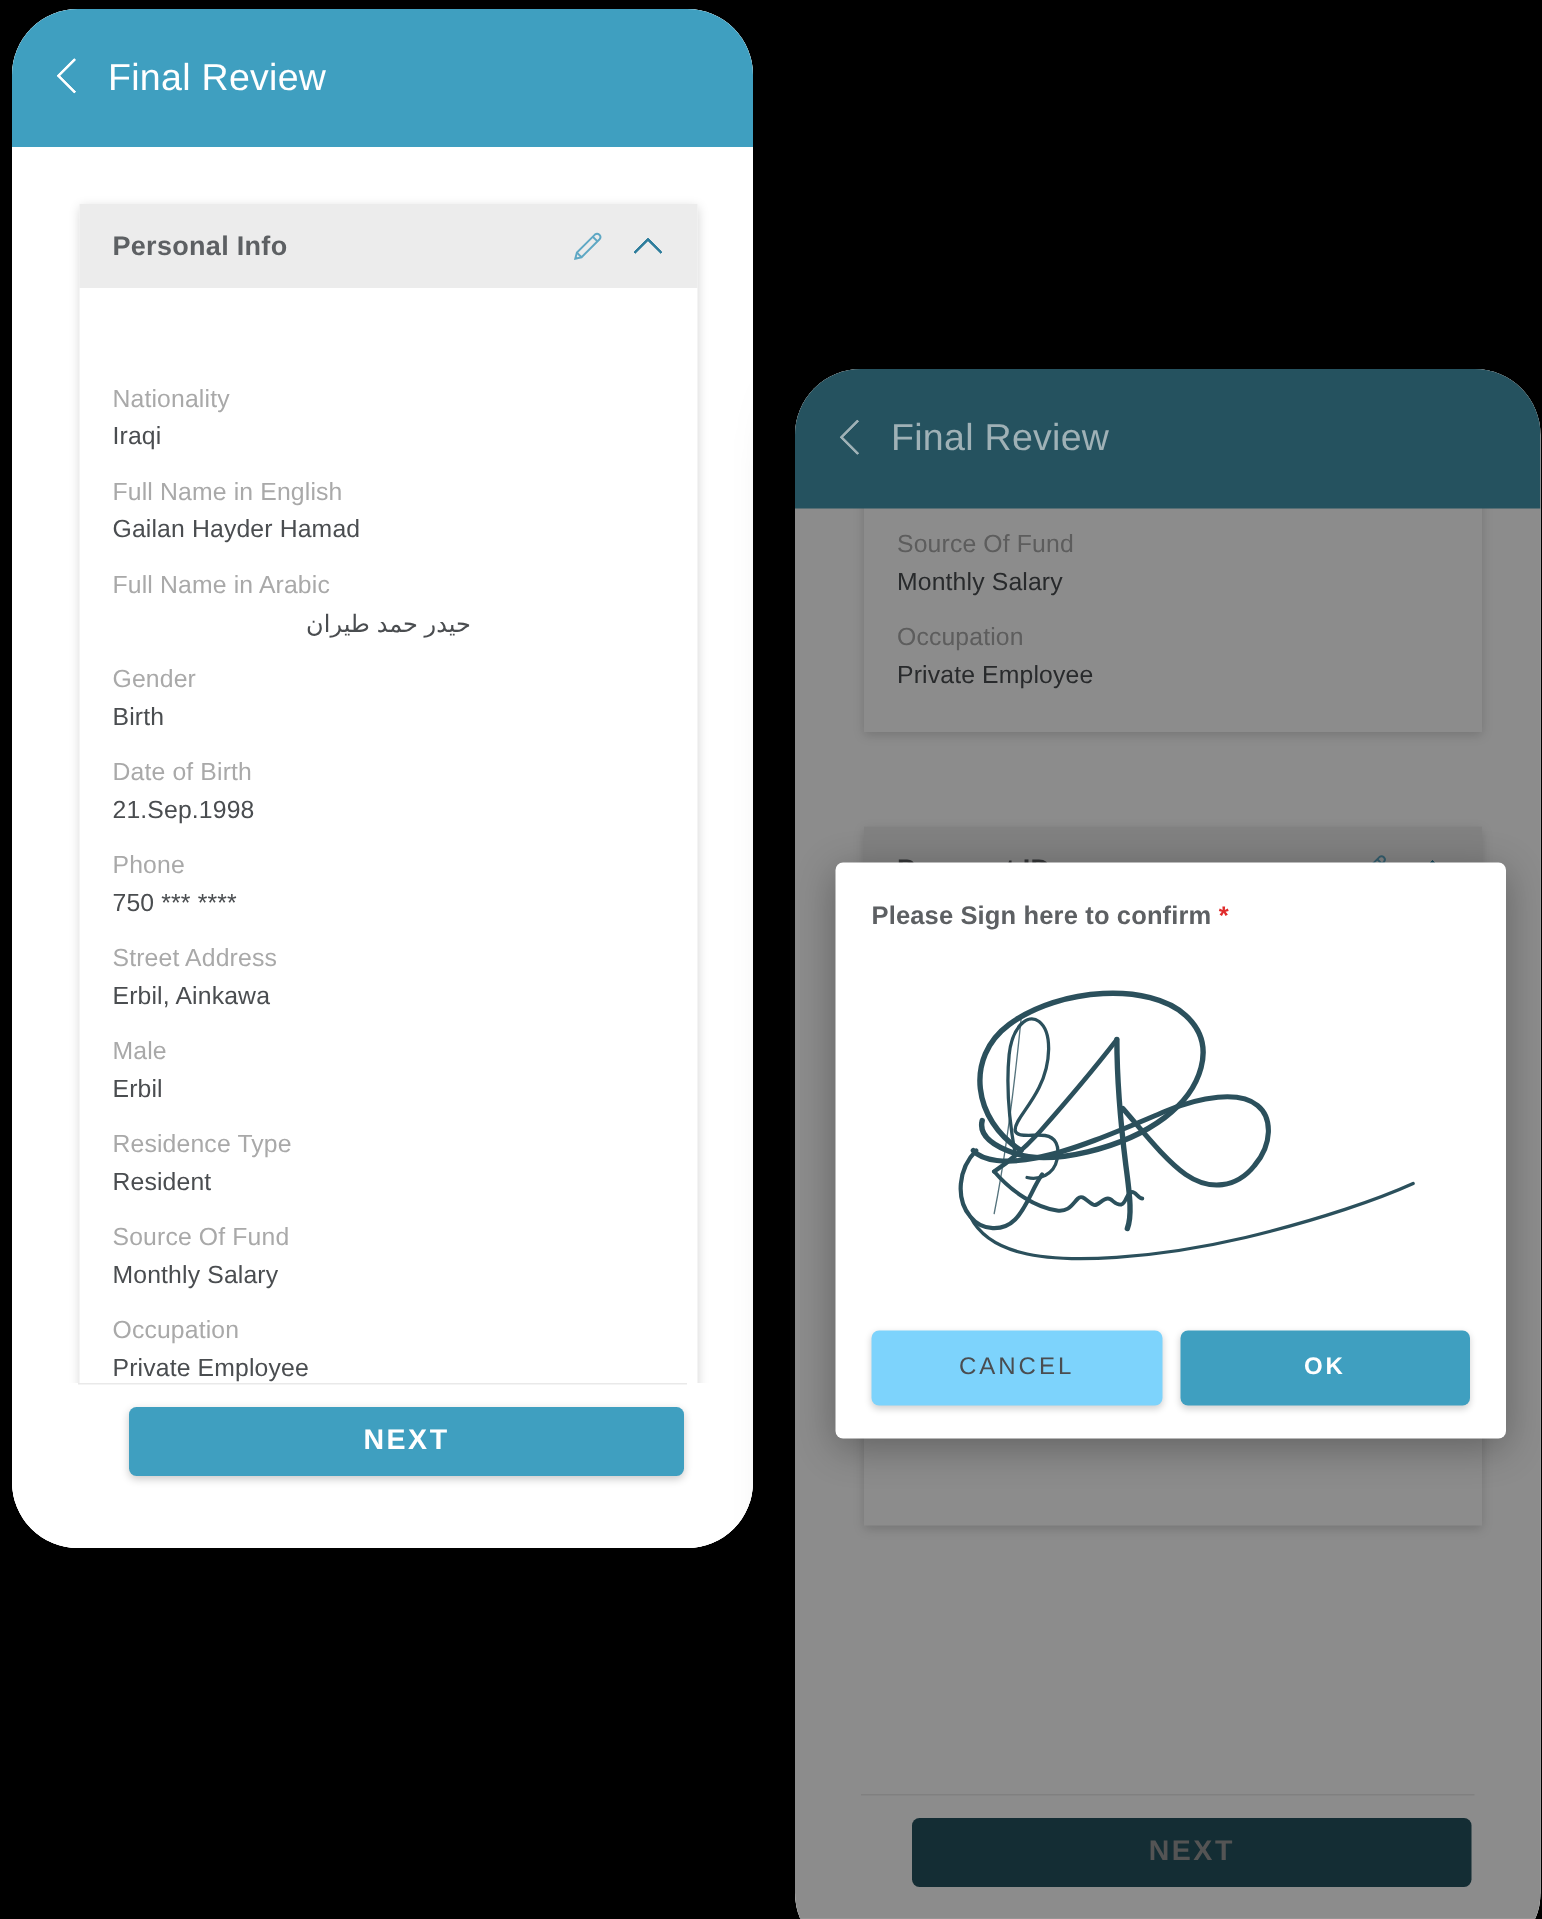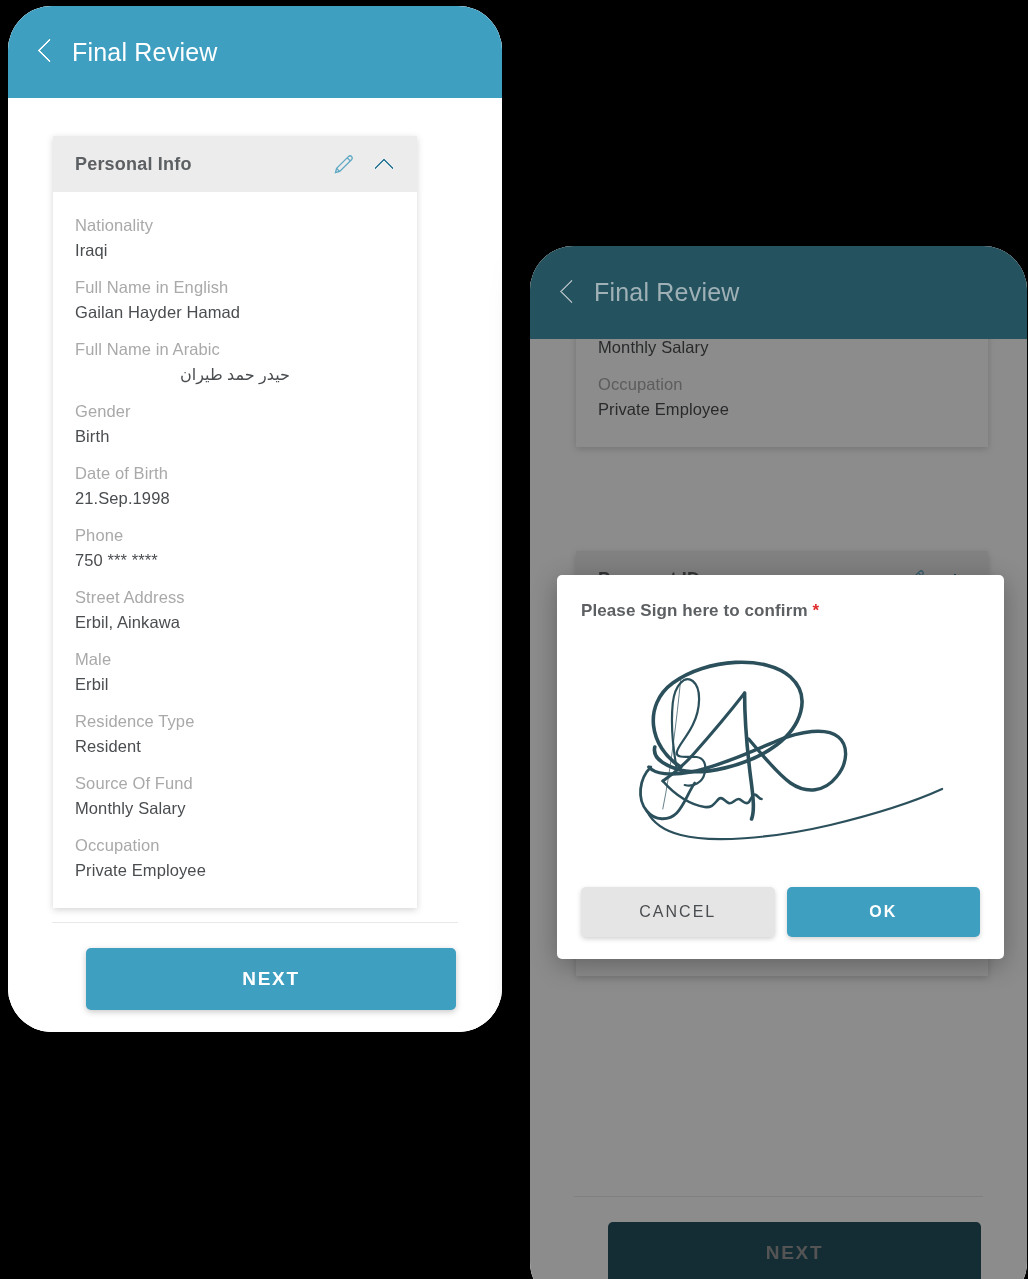--- a/index.html
+++ b/index.html
@@ -46,53 +46,53 @@
   
   .content{position:absolute;left:0;right:0;top:92px;bottom:0;}
   .phone-right .content{top:93px;}
 
   
   .card{
     position:absolute;
     background:#ffffff;
     box-shadow:0 2px 7px rgba(0,0,0,.17);
   }
-  .card-left{left:45px;top:38px;width:364px;}
+  .card-left{left:45px;top:38px;width:412px;}
   .card-head{
     background:#ececec;height:56px;
     display:flex;align-items:center;
     padding:0 20px 0 22px;box-sizing:border-box;
   }
   .card-title{
     flex:1;font-size:18px;font-weight:bold;color:#5d6063;letter-spacing:.2px;
   }
   .pencil-icon{width:26px;height:26px;margin-right:16px;flex:none;}
   .chev-icon{width:24px;height:24px;flex:none;position:relative;}
   .chev-icon:before{
     content:"";position:absolute;left:4px;top:9px;width:12px;height:12px;
     border-left:2.8px solid #2e7d9c;border-top:2.8px solid #2e7d9c;
     transform:rotate(45deg);border-radius:1px;
   }
-  .card-body{padding:24px 22px 28px 22px;}
+  .card-body{padding:24px 22px 28px 22px;margin-top:41px;}
   .field{margin-bottom:18px;}
   .field:last-child{margin-bottom:0;}
   .f-label{font-size:16.5px;color:#a9a9a9;font-weight:400;margin-bottom:6px;letter-spacing:.1px;}
   .f-value{font-size:16.5px;color:#4a4d50;font-weight:normal;letter-spacing:.1px;}
   .f-value.rtl{direction:rtl;text-align:center;font-size:16px;font-weight:400;color:#4a4d50;}
 
   
   .footer{
     position:absolute;left:0;right:0;bottom:0;height:110px;
     background:#ffffff;
   }
   .footer:before{
     content:"";position:absolute;left:44px;right:44px;top:0;height:1px;background:#e9e9e9;
   }
   .btn-next{
-    position:absolute;left:46px;right:46px;top:26px;height:62px;
+    position:absolute;left:46px;right:46px;top:16px;height:46px;
     background:#3f9fc0;border:none;border-radius:5px;
     color:#ffffff;font-size:19px;font-weight:bold;letter-spacing:1.7px;
     font-family:inherit;cursor:pointer;
     box-shadow:0 2px 6px rgba(0,0,0,.22);
     margin-left:32px;
   }
 
   
   .scrim{
     position:absolute;inset:0;background:rgba(0,0,0,.45);z-index:40;pointer-events:none;
@@ -127,21 +127,21 @@
   .dlg-title{
     font-size:17px;font-weight:bold;color:#5d6063;margin-bottom:6px;letter-spacing:.1px;
   }
   .req-star{color:#e02b2b;font-size:17px;}
   .sig-pad{
     height:250px;background:#ffffff;position:relative;overflow:hidden;
   }
   .sig-pad svg{position:absolute;left:0;top:0;width:100%;height:100%;}
   .dlg-actions{display:flex;gap:12px;margin-top:10px;}
   .btn-cancel{
-    flex:1;height:50px;background:#e5e5e5;border:none;border-radius:5px;
+    flex:1;height:50px;background:#7dd3fc;border:none;border-radius:5px;
     color:#4a4d50;font-size:16px;font-weight:400;letter-spacing:2px;
     font-family:inherit;cursor:pointer;box-shadow:0 2px 5px rgba(0,0,0,.18);
   }
   .btn-ok{
     flex:1;height:50px;background:#3f9fc0;border:none;border-radius:5px;
     color:#ffffff;font-size:16px;font-weight:bold;letter-spacing:2px;
     font-family:inherit;cursor:pointer;box-shadow:0 2px 5px rgba(0,0,0,.18);
   }
 </style>
 </head>

